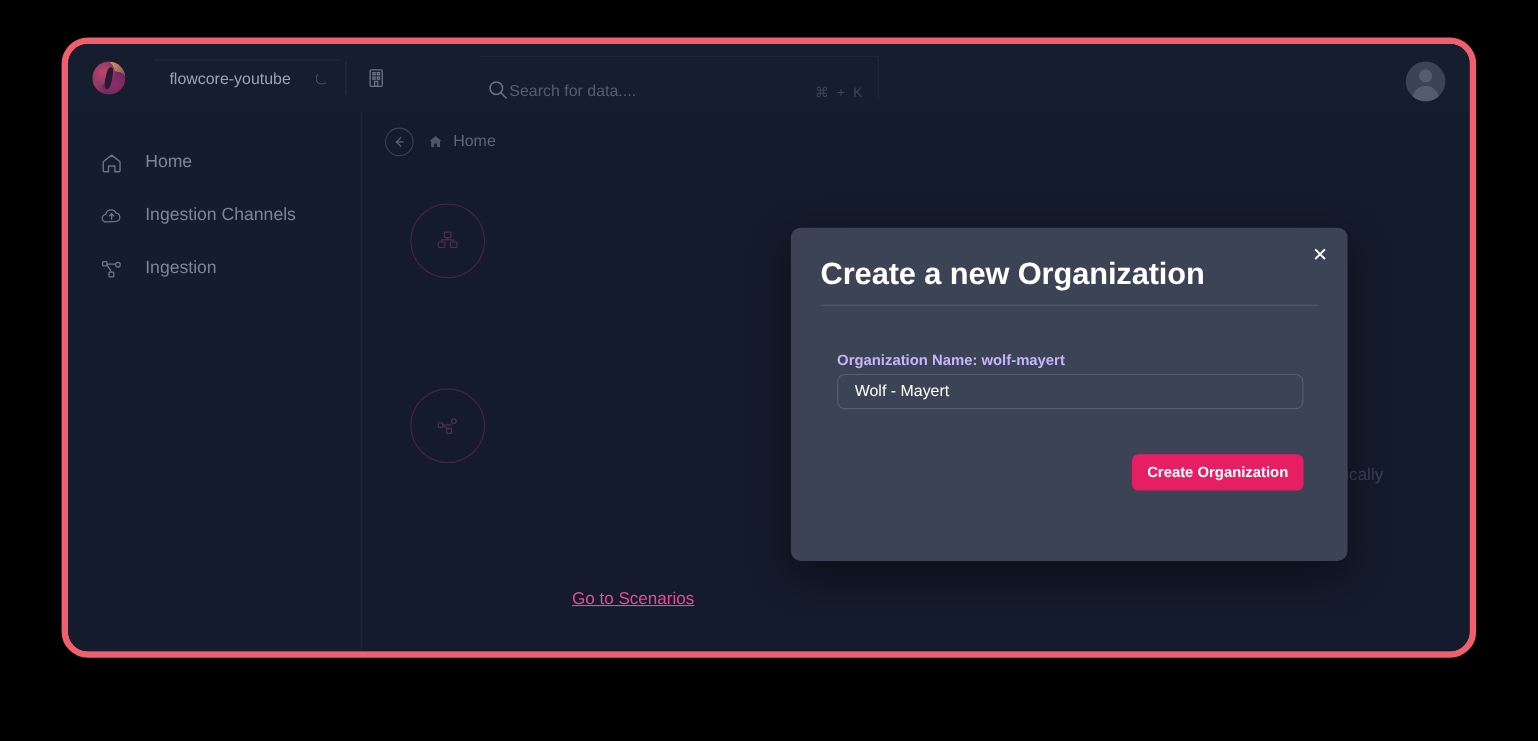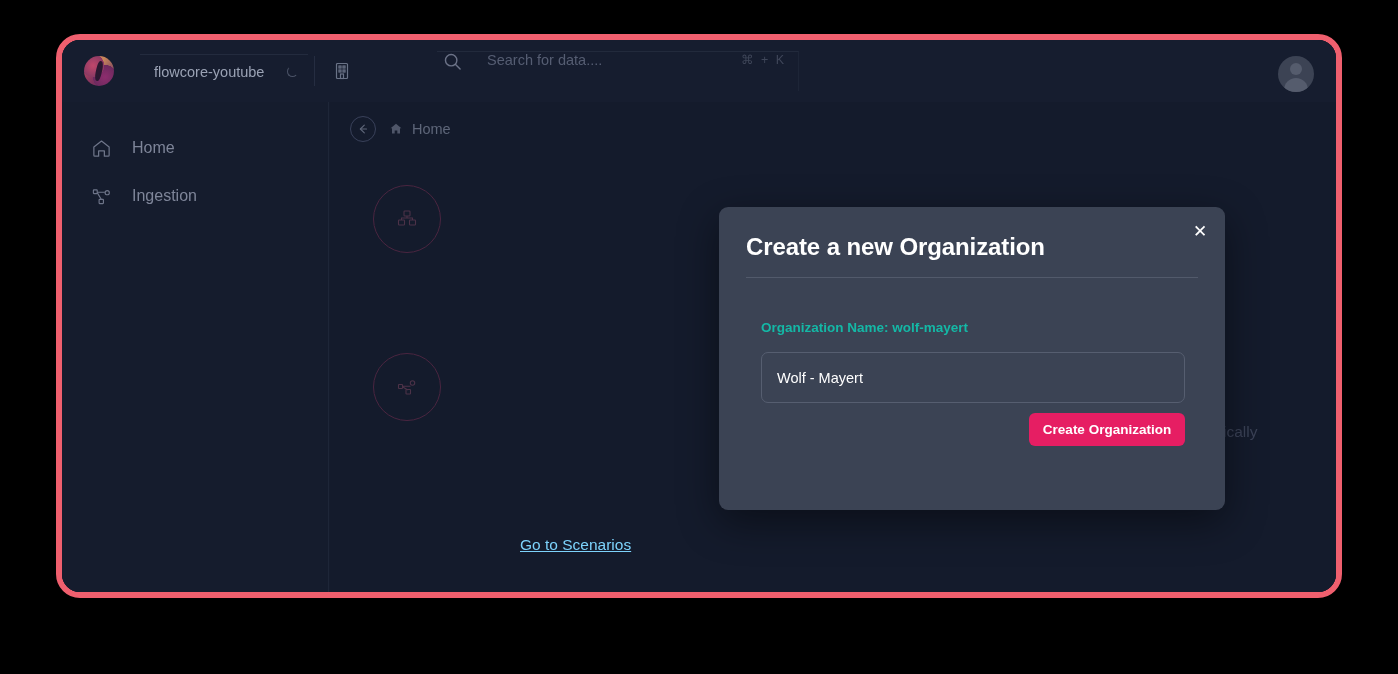--- a/index.html
+++ b/index.html
@@ -97,22 +97,22 @@
     display: flex; align-items: center; justify-content: center;
     border-radius: 6px;
     cursor: pointer;
   }
 
   #searchbar {
     margin-left: 78px;
     width: 362px;
     height: 40px;
     display: flex;
-    align-items: flex-start;
-    gap: 25px;
+    align-items: flex-end;
+    gap: 1px;
     border-top: 1px solid #222a3c;
     border-right: 1px solid #1d2537;
     padding: 0 12px 0 6px;
     cursor: text;
   }
   #searchbar .ph { flex: 1; color: #555d72; font-size: 14.5px; }
   #searchbar .kbd { color: #3f4659; font-size: 12.5px; letter-spacing: 2px; }
 
   #avatar {
     position: absolute;
@@ -195,21 +195,21 @@
     display: flex; align-items: center; justify-content: center;
   }
   .bg-text {
     color: #3b4257;
     font-size: 15.5px;
     white-space: nowrap;
   }
   #bg-link {
     position: absolute;
     left: 190px; top: 434px;
-    color: #7dd3fc;
+    color: #ec4899;
     font-size: 15.5px;
     text-decoration: underline;
     cursor: pointer;
   }
 
   
   #modal {
     position: absolute;
     left: 389px; top: 105px;
     width: 506px;
@@ -226,43 +226,43 @@
     display: flex; align-items: center; justify-content: center;
     color: #ffffff;
     font-size: 17px;
     cursor: pointer;
     line-height: 1;
   }
   #modal-title {
     position: absolute;
     left: 27px; top: 26px;
     color: #ffffff;
-    font-size: 24px;
+    font-size: 28px;
     font-weight: bold;
     letter-spacing: -0.1px;
   }
   #modal-rule {
     position: absolute;
     left: 27px; top: 70px;
     width: 452px;
     height: 1px;
     background: #525a6b;
   }
   #field-label {
     position: absolute;
     left: 42px; top: 113px;
-    color: #14b8a6;
+    color: #c4b5fd;
     font-size: 13.5px;
     font-weight: bold;
   }
   #name-input {
     position: absolute;
-    left: 42px; top: 145px;
+    left: 42px; top: 133px;
     width: 424px;
-    height: 51px;
+    height: 32px;
     background: transparent;
     border: 1px solid #565e70;
     border-radius: 7px;
     color: #ffffff;
     font-size: 14.5px;
     font-family: "Liberation Sans", sans-serif;
     padding: 0 15px;
     outline: none;
   }
   #submit-btn {
@@ -329,20 +329,29 @@
       <div class="nav-item">
         <span class="ico">
           <svg width="21" height="21" viewBox="0 0 22 22" fill="none" stroke="#6e7589" stroke-width="1.3">
             <path d="M3 9.5 11 3.2l8 6.3V18a1 1 0 0 1-1 1h-4v-5.5h-6V19H4a1 1 0 0 1-1-1Z" stroke-linejoin="round"></path>
           </svg>
         </span>
         <span>Home</span>
       </div>
 
 
+      <div class="nav-item">
+        <span class="ico">
+          <svg width="21" height="21" viewBox="0 0 22 22" fill="none" stroke="#6e7589" stroke-width="1.2">
+            <path d="M5.8 16.5a3.6 3.6 0 0 1-.3-7.2 5 5 0 0 1 9.6-1.1 3.9 3.9 0 0 1 .6 7.7Z" stroke-linejoin="round"></path>
+            <path d="M11 14V8.6M11 8.6 8.9 10.8M11 8.6l2.1 2.2" stroke-linecap="round"></path>
+          </svg>
+        </span>
+        <span>Ingestion Channels</span>
+      </div>
 
 
       <div class="nav-item">
         <span class="ico">
           <svg width="21" height="21" viewBox="0 0 22 22" fill="none" stroke="#6e7589" stroke-width="1.2">
             <rect x="2.5" y="4" width="4" height="4" rx="0.6"></rect>
             <circle cx="17" cy="7" r="2.2"></circle>
             <rect x="8.5" y="14" width="4.5" height="4.5" rx="0.6"></rect>
             <path d="M6.5 6.5h8M6.5 6.9l4.2 7"></path>
           </svg>

